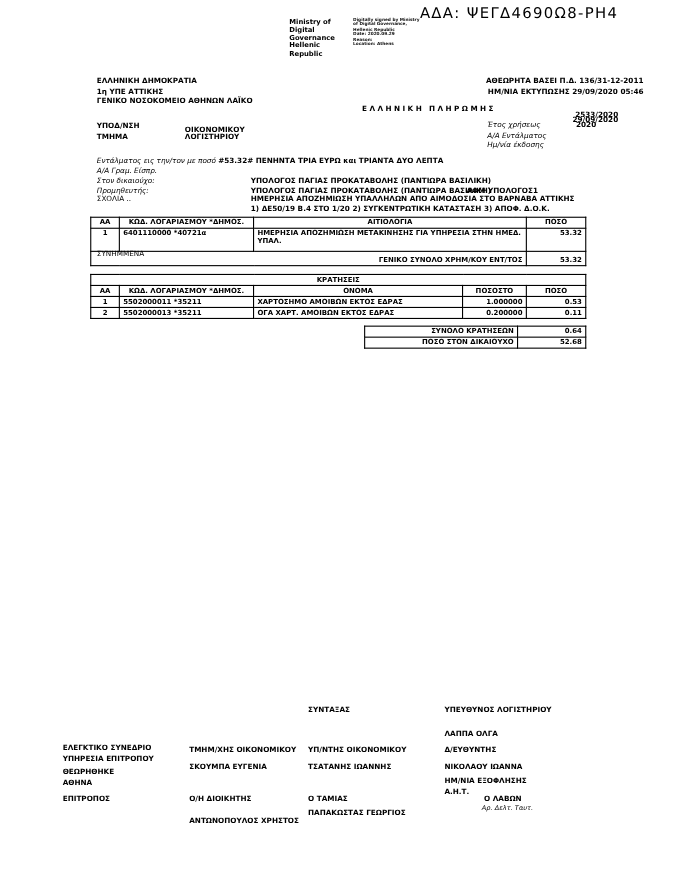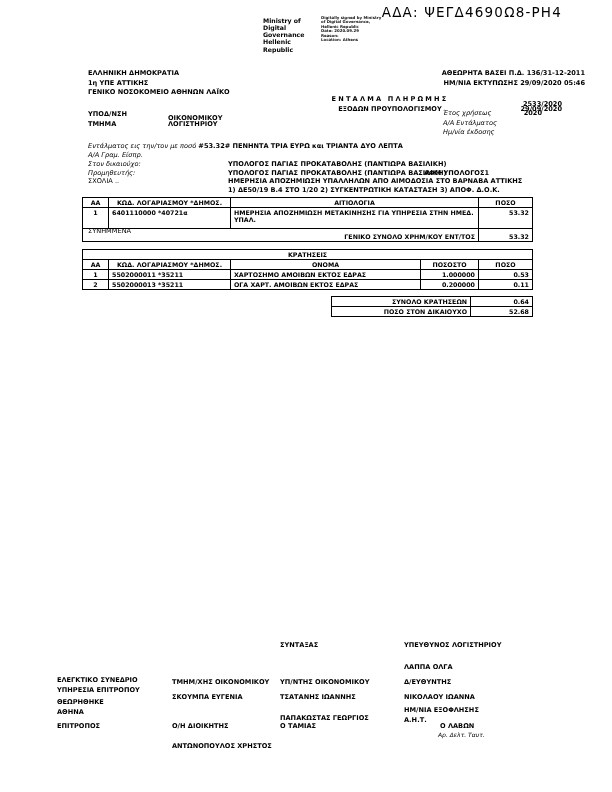--- a/index.html
+++ b/index.html
@@ -49,22 +49,21 @@
   <div>1η ΥΠΕ ΑΤΤΙΚΗΣ</div>
   <div>ΓΕΝΙΚΟ ΝΟΣΟΚΟΜΕΙΟ ΑΘΗΝΩΝ ΛΑΪΚΟ</div>
 </div>
 
 <div class="t b hl r" style="left:385px;top:69px;width:200px;">
   <div>ΑΘΕΩΡΗΤΑ ΒΑΣΕΙ Π.Δ. 136/31-12-2011</div>
   <div>ΗΜ/ΝΙΑ ΕΚΤΥΠΩΣΗΣ 29/09/2020 05:46</div>
 </div>
 
 <div class="t b c hl" style="left:280px;top:95px;width:220px;">
-  <div class="titleline1">ΕΝΤΑΛΜΑ ΠΛΗΡΩΜΗΣ</div>
-  <div>ΕΞΟΔΩΝ ΠΡΟΥΠΟΛΟΓΙΣΜΟΥ</div>
+  <div class="titleline1">ΕΛΛΗΝΙΚΗ ΠΛΗΡΩΜΗΣ</div>
 </div>
 
 <span class="t b" style="left:88px;top:110px;">ΥΠΟΔ/ΝΣΗ</span>
 <span class="t b" style="left:168px;top:114px;">ΟΙΚΟΝΟΜΙΚΟΥ</span>
 <span class="t b" style="left:88px;top:120px;">ΤΜΗΜΑ</span>
 <span class="t b" style="left:168px;top:120px;">ΛΟΓΙΣΤΗΡΙΟΥ</span>
 
 <span class="t i" style="left:443px;top:100px;margin-top:19px;">Α/Α Εντάλματος</span>
 <span class="t b r" style="left:490px;top:100px;width:72px;">2533/2020</span>
 <span class="t i" style="left:443px;top:109px;">Έτος χρήσεως</span>
@@ -194,13 +193,13 @@
   <div>Α.Η.Τ.</div>
 </div>
 
 <span class="t b" style="left:57px;top:722px;">ΕΠΙΤΡΟΠΟΣ</span>
 <span class="t b" style="left:172px;top:722px;">Ο/Η ΔΙΟΙΚΗΤΗΣ</span>
 <span class="t b" style="left:280px;top:722px;">Ο ΤΑΜΙΑΣ</span>
 <span class="t b" style="left:440px;top:722px;">Ο ΛΑΒΩΝ</span>
 <span class="t i" style="left:438px;top:731px;font-size:6px;">Αρ. Δελτ. Ταυτ.</span>
 
 <span class="t b" style="left:172px;top:742px;">ΑΝΤΩΝΟΠΟΥΛΟΣ ΧΡΗΣΤΟΣ</span>
-<span class="t b" style="left:280px;top:714px;">ΠΑΠΑΚΩΣΤΑΣ ΓΕΩΡΓΙΟΣ</span>
+<span class="t b" style="left:280px;top:735px;">ΠΑΠΑΚΩΣΤΑΣ ΓΕΩΡΓΙΟΣ</span>
 
 </body></html>

